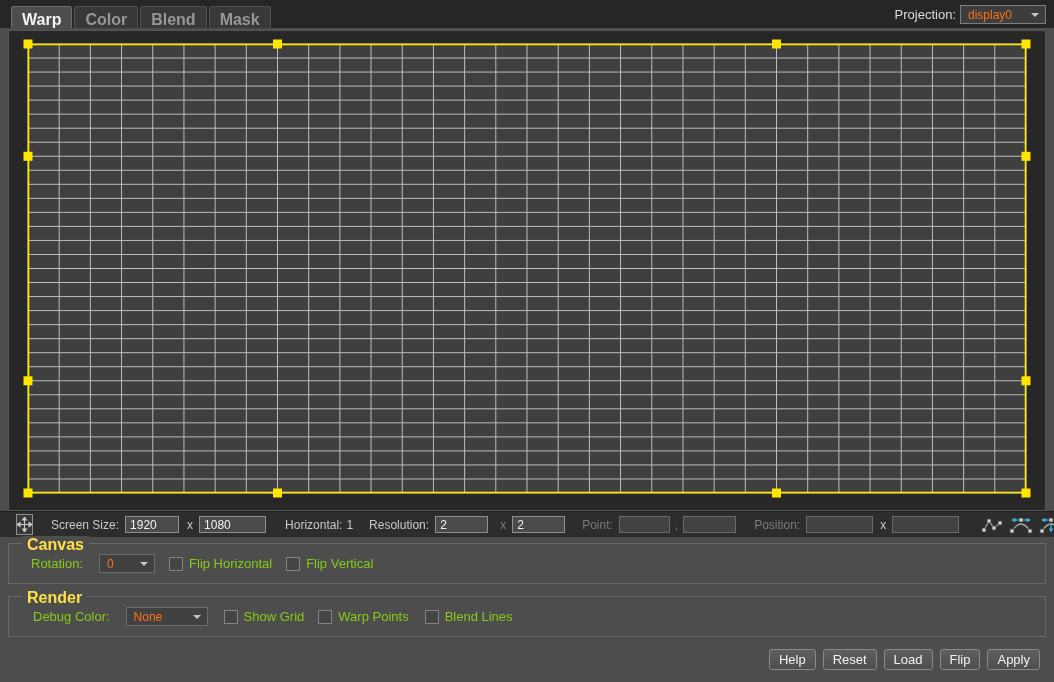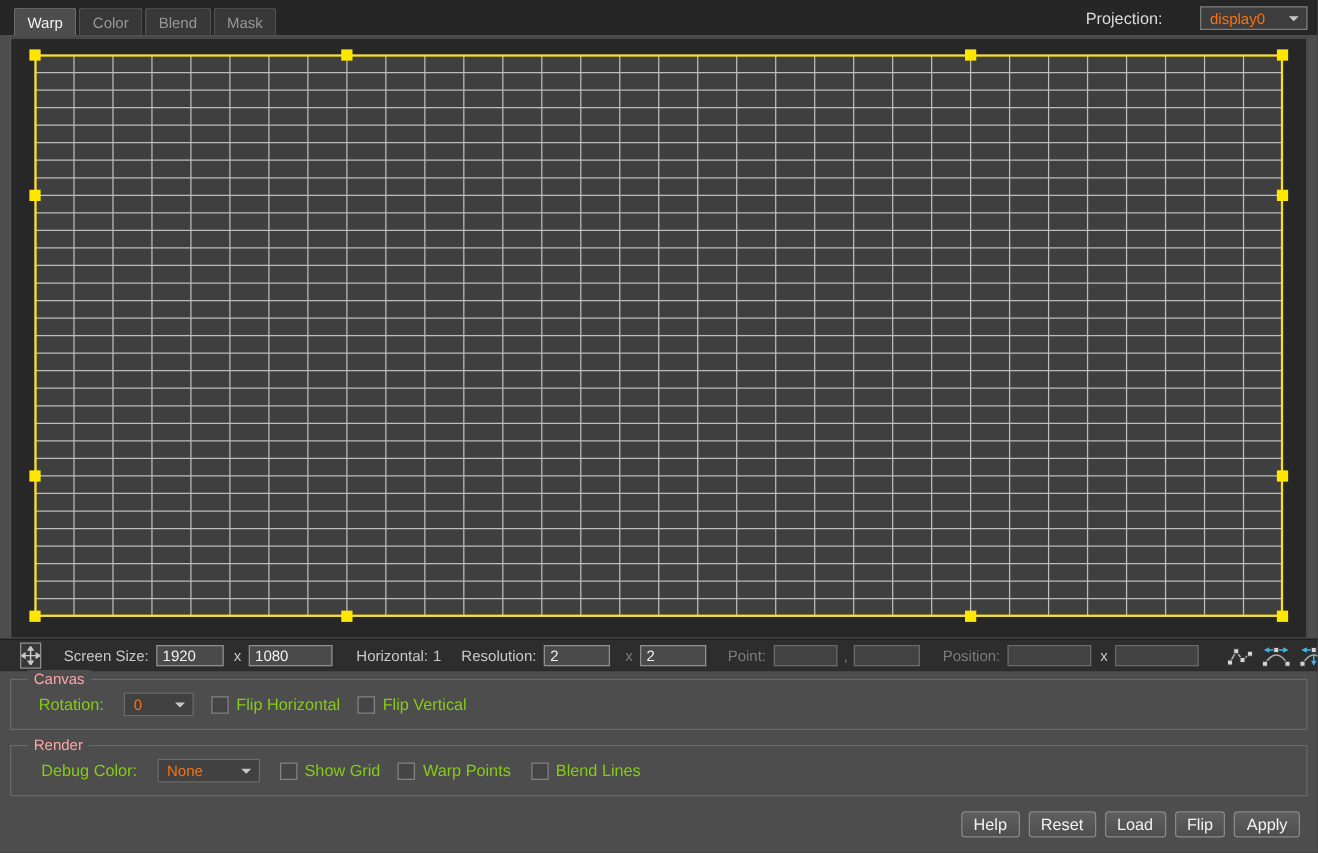--- a/index.html
+++ b/index.html
@@ -16,25 +16,25 @@
   
   .tab-bar {
     position: absolute; left: 0; top: 0; width: 1054px; height: 28px;
     background: #262626;
     display: flex; align-items: flex-end; padding-left: 11px;
   }
   .tab {
     height: 22px; padding: 4px 10px; margin-right: 2px;
     background: #383838; color: #979797;
     border: 1px solid #525252; border-bottom: none;
-    border-radius: 3px 3px 0 0; font-size: 12px; cursor: default;
+    border-radius: 3px 3px 0 0; font-size: 16px; cursor: default; font-weight: bold;
   }
   .tab.active { background: #4d4d4d; color: #f2f2f2; border-color: #6d6d6d; }
 
-  .projection-box { position: absolute; right: 8px; top: 5px; display: flex; align-items: center; gap: 30px; }
+  .projection-box { position: absolute; right: 8px; top: 5px; display: flex; align-items: center; gap: 4px; }
   .projection-label { color: #dcdcdc; font-size: 13px; }
 
   .dropdown {
     position: relative; height: 19px;
     background: #3d3d3d; border: 1px solid #7d7d7d;
     color: #f97316; font-size: 12px;
     display: flex; align-items: center; padding: 0 18px 0 7px;
     cursor: default;
   }
   .dropdown .arrow {
@@ -79,21 +79,21 @@
   .curve-icon { display: inline-flex; align-items: center; cursor: pointer; }
 
   
   .groupbox {
     position: absolute; left: 8px; width: 1038px; height: 41px;
     border: 1px solid #686868;
   }
   .groupbox .title {
     position: absolute; top: -8px; left: 13px;
     background: #4d4d4d; padding: 0 5px;
-    color: #fca5a5; font-size: 12px;
+    color: #fde047; font-size: 16px; font-weight: bold;
   }
   #canvas-group { top: 543px; }
   #render-group { top: 596px; }
   .group-row { display: flex; align-items: center; height: 100%; }
   .group-label { color: #84cc16; font-size: 13px; white-space: nowrap; }
   .checkbox {
     appearance: none; -webkit-appearance: none;
     width: 14px; height: 14px;
     background: #454545; border: 1px solid #848484;
     cursor: pointer; flex: none;

